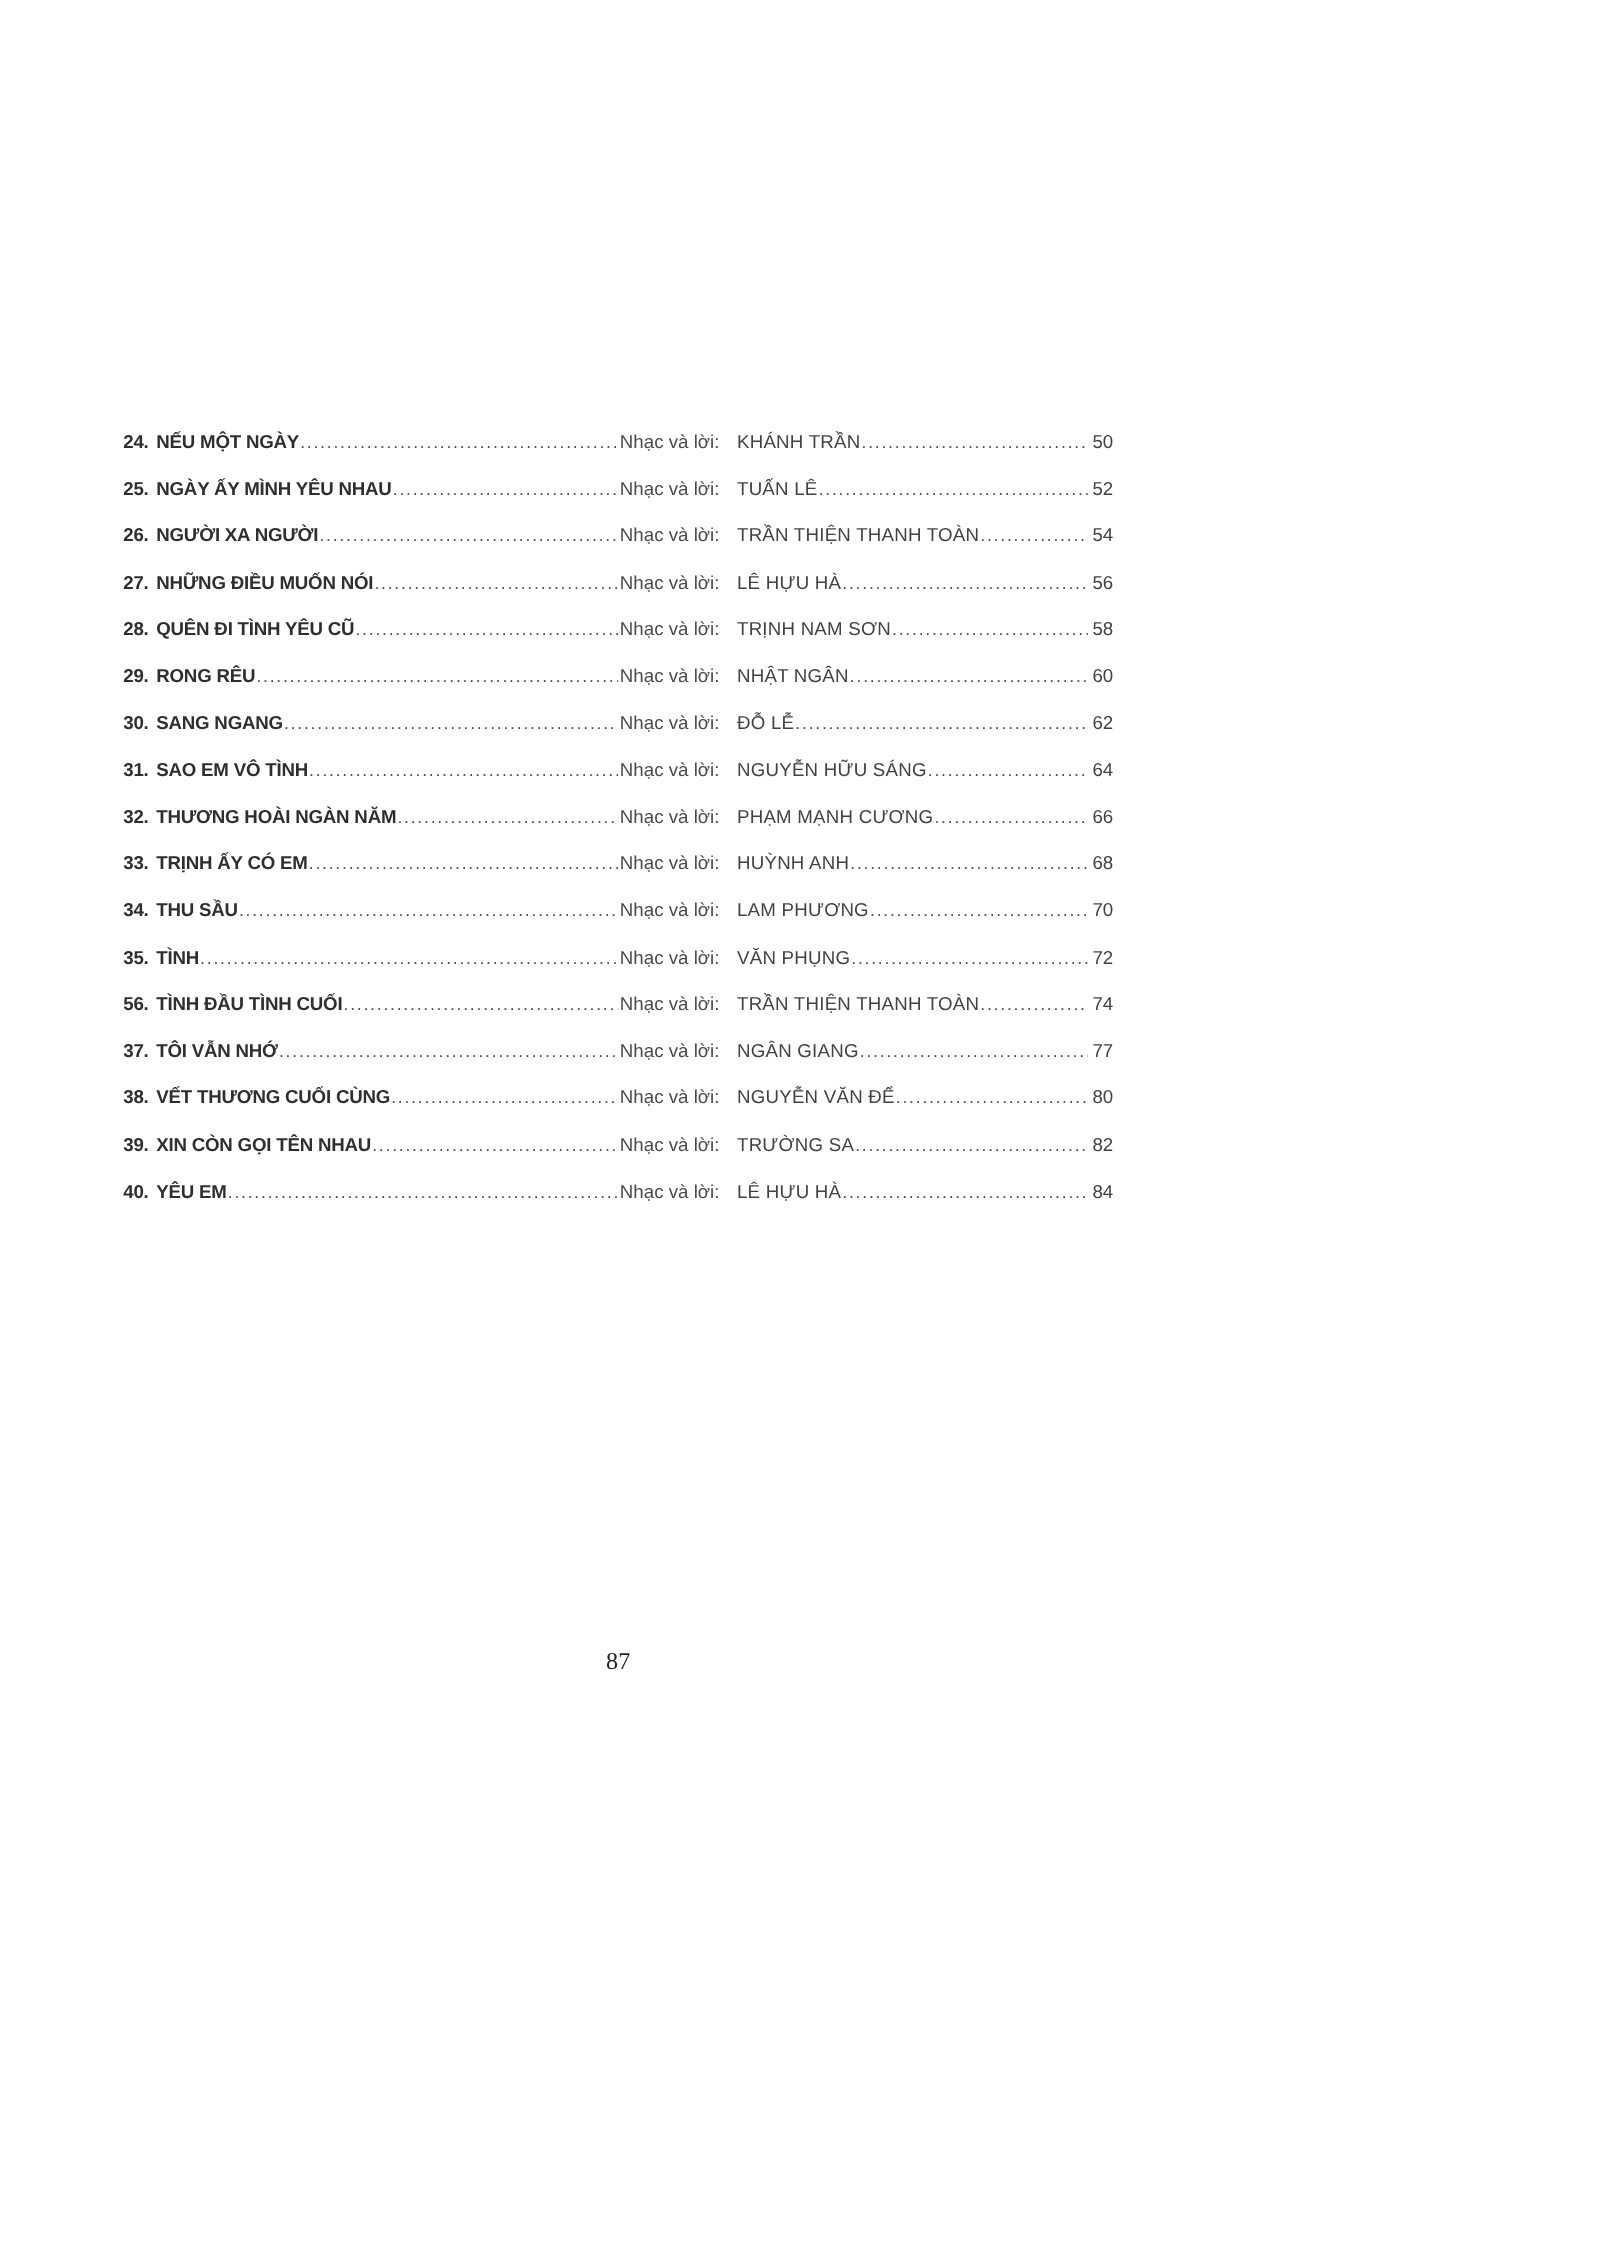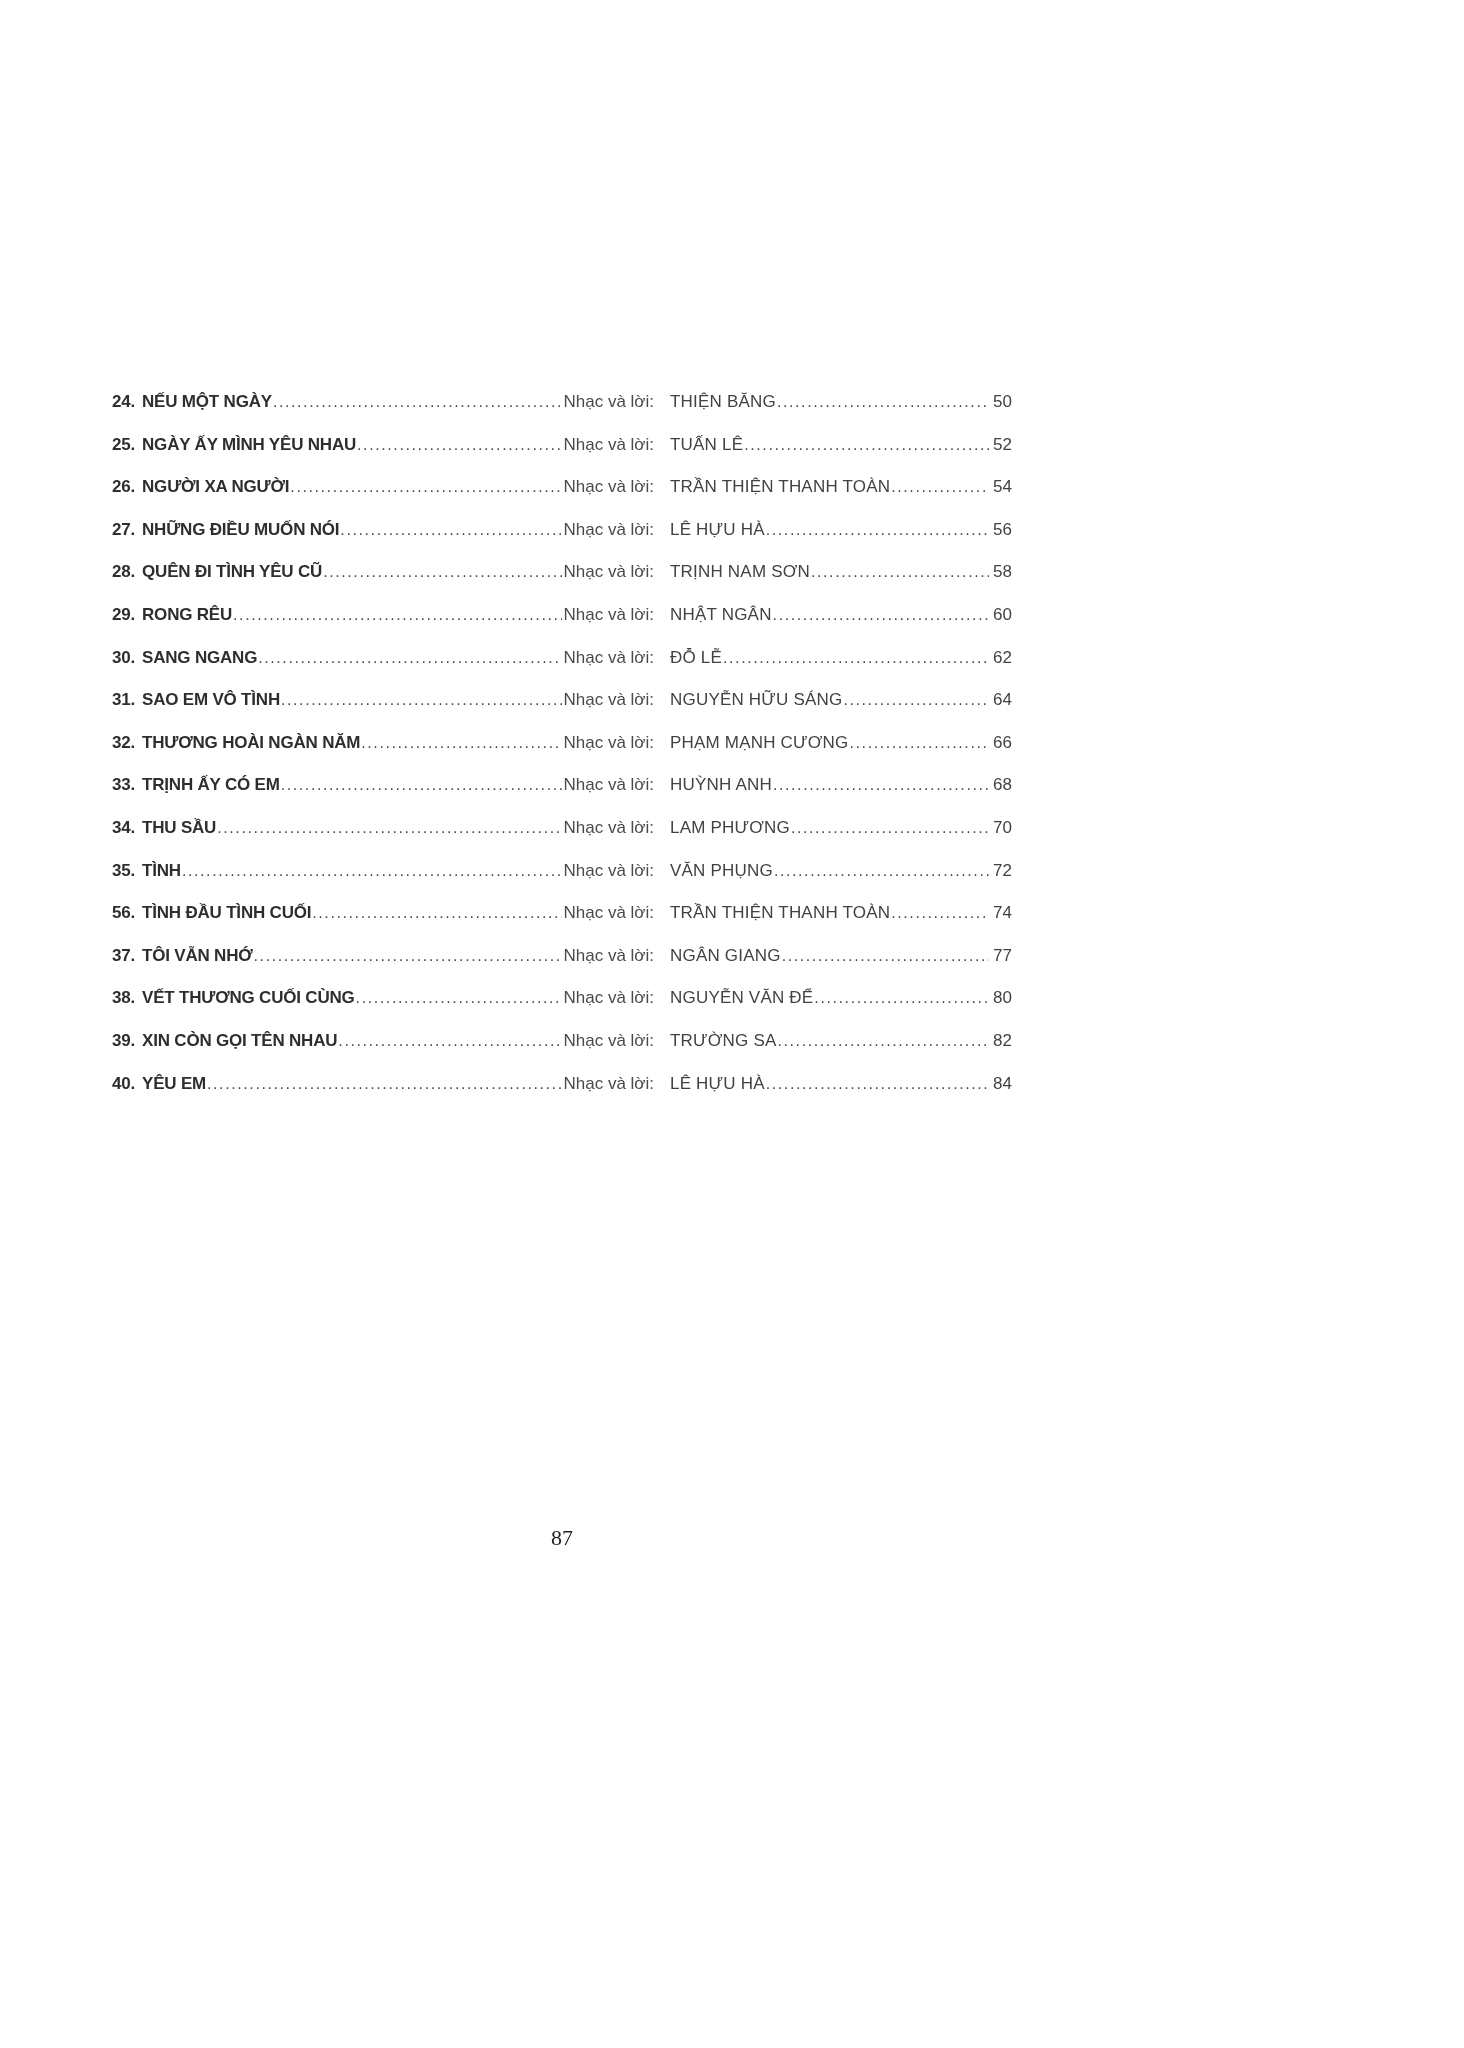--- a/index.html
+++ b/index.html
@@ -82,35 +82,34 @@
   }
   .footer {
     position: absolute;
     left: 112px;
     width: 900px;
     top: 1497px;
     text-align: center;
     font-family: "Liberation Serif", serif;
     font-size: 22px;
     color: #1f1f1f;
-    margin-top: 28px;
   }
 </style>
 </head>
 <body>
 
 <div class="page">
   <div class="toc" id="toc-list">
   <div class="toc-row">
     <span class="entry-num">24.</span>
     <span class="entry-title">NẾU MỘT NGÀY</span>
     <span class="leader"></span>
     <span class="mid-label">Nhạc và lời:</span>
     <span class="right-part">
-      <span class="author">THIỆN BĂNG</span>
+      <span class="author">KHÁNH TRẦN</span>
       <span class="leader"></span>
       <span class="page-num">50</span>
     </span>
   </div>
 
   <div class="toc-row">
     <span class="entry-num">25.</span>
     <span class="entry-title">NGÀY ẤY MÌNH YÊU NHAU</span>
     <span class="leader"></span>
     <span class="mid-label">Nhạc và lời:</span>

